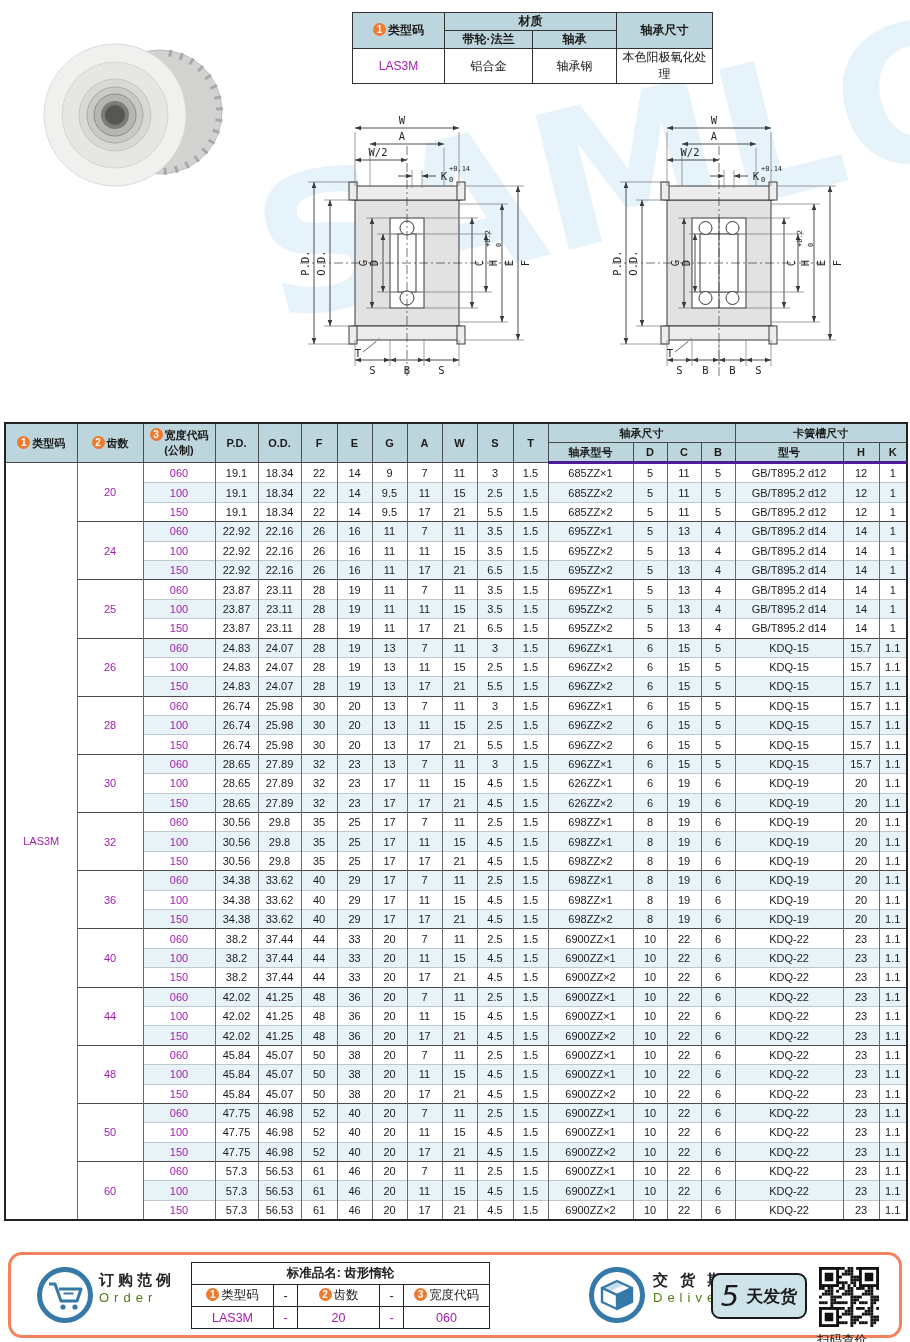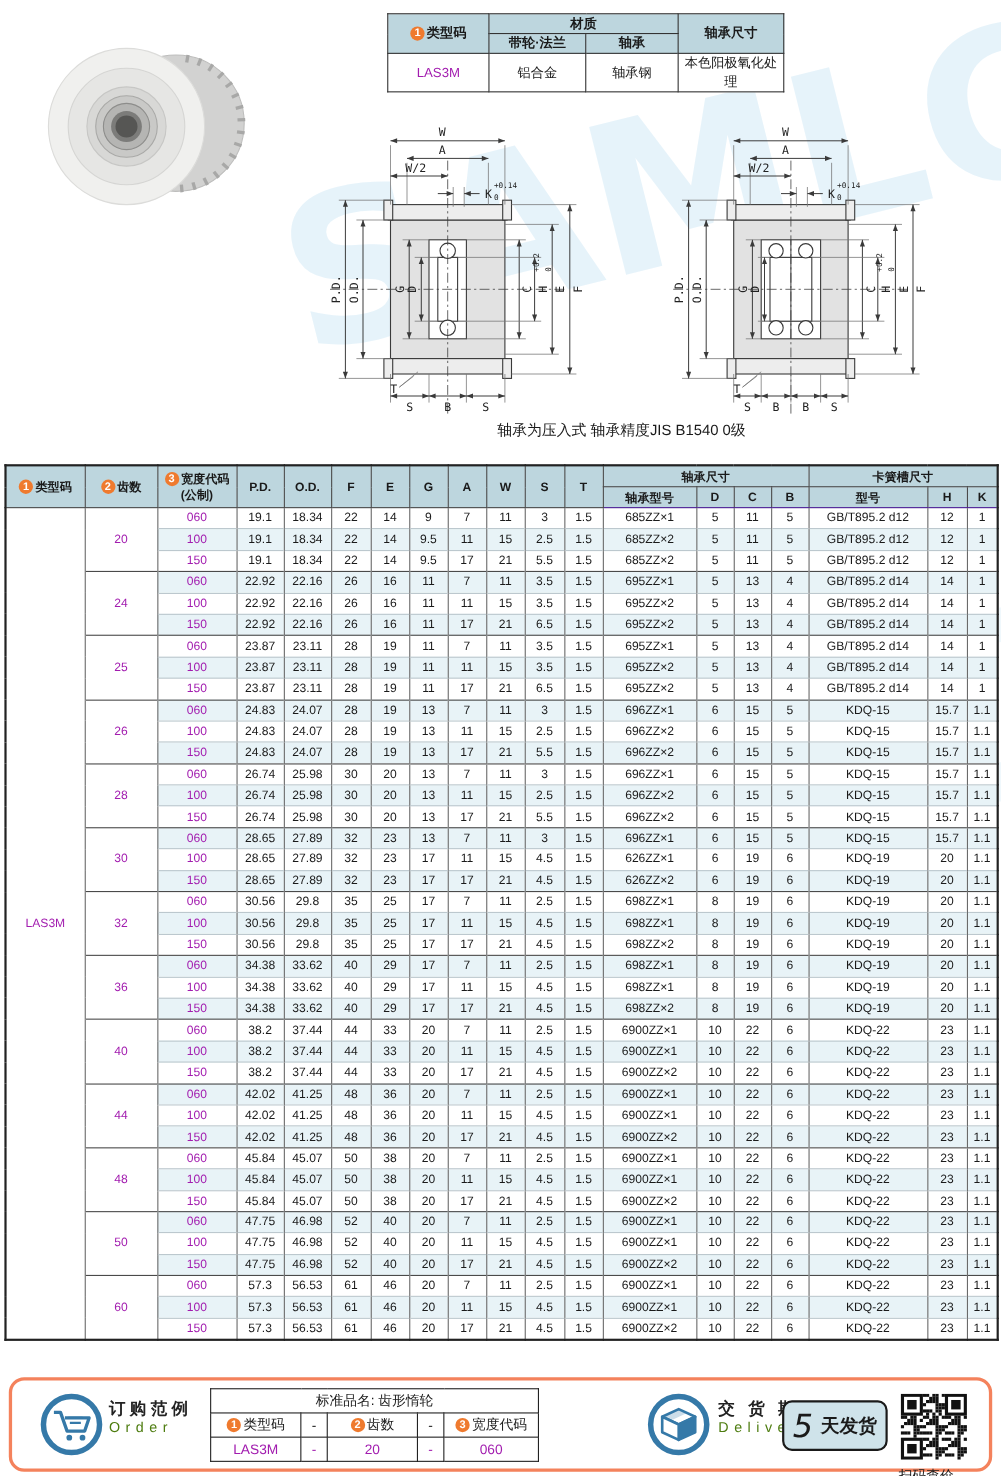--- a/index.html
+++ b/index.html
@@ -28,35 +28,35 @@
   .dia-mount svg .ball{fill:#fff;stroke:#3a3a3a;stroke-width:1}
   .dia-mount svg .arr{fill:#3a3a3a}
   .dia-mount svg text{font-family:"DejaVu Sans Mono","Liberation Mono",monospace;font-size:10.5px;fill:#222;text-anchor:middle}
   .dia-mount svg text.tol{font-size:7px;text-anchor:start}
   #dia-note{position:absolute;left:240px;top:382px;width:650px;text-align:center;font-size:13.5px;z-index:2}
   
   #main-table{position:absolute;left:4px;top:422px;width:902px;border-collapse:collapse;table-layout:fixed;
               z-index:2;background:#fff}
   #main-table th{background:#bdd6de;border:1px solid #4a4a4a;font-size:11px;font-weight:bold;padding:0;height:18px}
   #main-table{border:2px solid #222}
-  #main-table thead tr:last-child th{border-bottom:1px solid #4c1d95}
+  #main-table thead tr:last-child th{border-bottom:3px solid #4c1d95}
   #main-table td{border-left:1px solid #6a6a6a;border-top:1px solid #bcc8ce;text-align:center;
                  font-size:11px;padding:0;height:18.4px;background:#fff}
   #main-table td.gs{border-top:1px solid #4a4a4a}
   #main-table td.band{background:#e8f3f7}
   #main-table td.wide{background:#fff}
   
   #footer-box{position:absolute;left:8px;top:1252px;width:888px;height:80px;border:3px solid #f4825c;
               border-radius:14px;z-index:2;background:#fff}
   .icon-circle{position:absolute;width:46px;height:46px;border-radius:50%;border:5px solid #3579a8;background:#fff}
   .lab-cn{font-size:15px;letter-spacing:4px;font-weight:bold;color:#222}
   .lab-en{font-size:13px;letter-spacing:5px;color:#4d7c0f}
   #order-table{position:absolute;left:180px;top:7px;border-collapse:collapse;table-layout:fixed}
   #order-table th,#order-table td{border:1px solid #222;text-align:center;font-size:12.5px;padding:0;height:21px;background:#fff}
-  #order-table th{font-weight:normal}
+  #order-table th{font-weight:bold}
   #delivery-chip{position:absolute;left:700px;top:18px;width:92px;height:42px;border:2px solid #1a1a1a;
                  border-radius:9px;background:#cfe3ea;display:flex;align-items:center;justify-content:center;gap:7px}
   #delivery-chip .num{font-size:29px;font-style:italic;font-family:"DejaVu Sans",sans-serif}
   #delivery-chip .suf{font-size:17px;font-weight:bold}
   #qr-wrap{position:absolute;left:806px;top:12px;width:70px;text-align:left}
   #qr-caption{font-size:12.5px;margin-top:1px}
   #product-photo{position:absolute;left:15px;top:20px;z-index:1}
 </style>
 </head>
 <body>
@@ -346,21 +346,20 @@
         <polygon points="182,252 176,249.7 176,254.3" class="arr"></polygon>
         <text x="168.5" y="266" class="">B</text>
         <line x1="182" y1="252" x2="207" y2="252" class="dl"></line>
         <polygon points="182,252 188,249.7 188,254.3" class="arr"></polygon>
         <polygon points="207,252 201,249.7 201,254.3" class="arr"></polygon>
         <text x="194.5" y="266" class="">S</text>
         <text x="106" y="249" class="">T</text>
         <line x1="111" y1="244" x2="128" y2="230" class="thin"></line>
         <line x1="111" y1="244" x2="124" y2="234" class="thin"></line>
       </svg></div>
-  <div id="dia-note">轴承为压入式 轴承精度JIS B1540 0级</div>
 
   <table id="main-table">
     <colgroup>
       <col style="width:72px">
         <col style="width:66px">
         <col style="width:72px">
         <col style="width:43px">
       <col style="width:43px">
         <col style="width:36px">
         <col style="width:35px">

